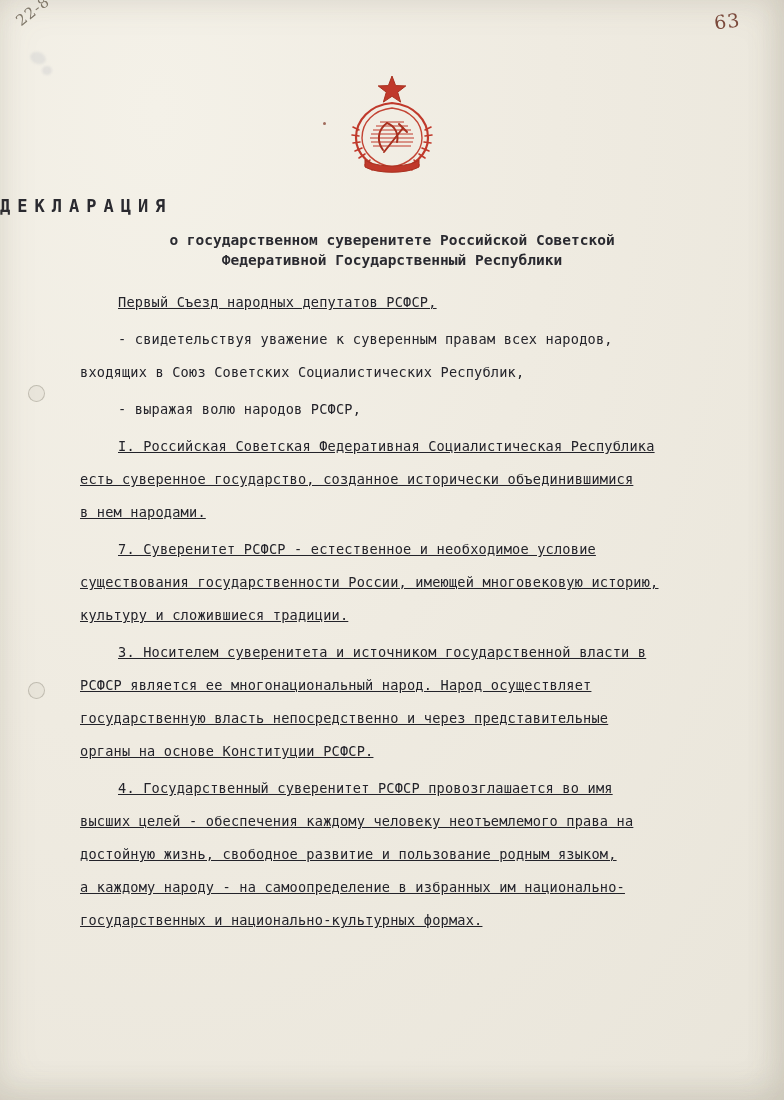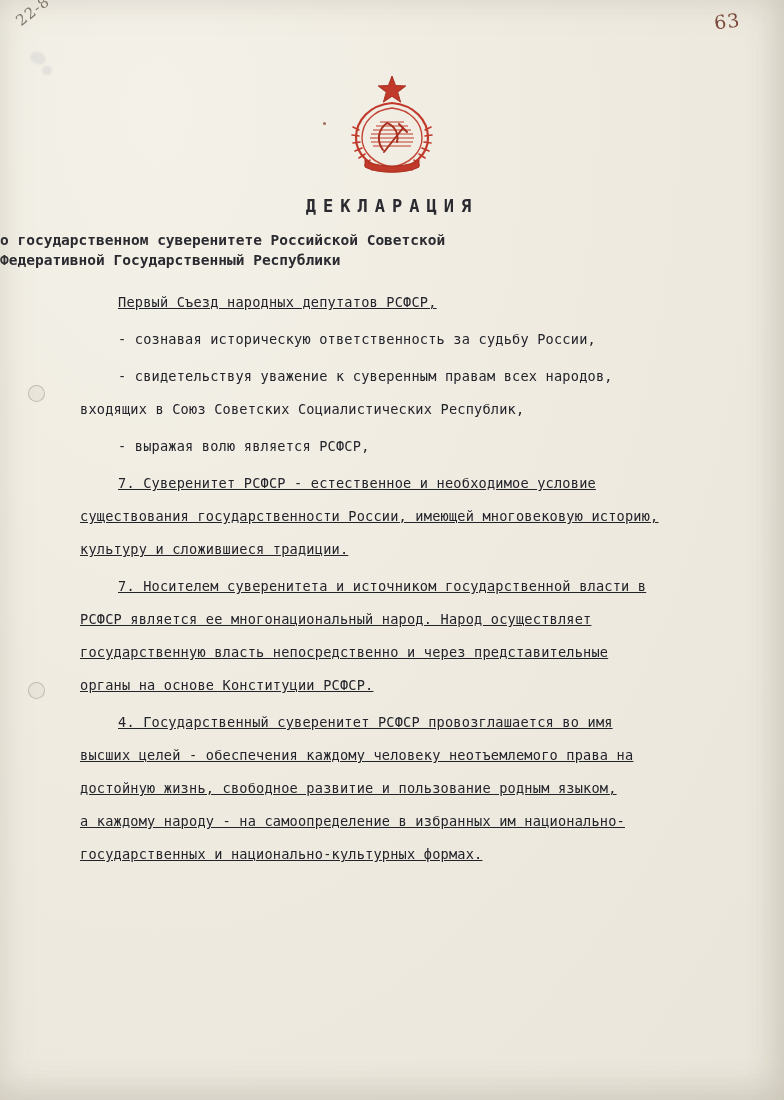--- a/index.html
+++ b/index.html
@@ -98,33 +98,32 @@
     background: #8b4a3a;
     opacity: .8;
   }
 
   
   .doc-title {
     position: absolute;
     top: 196px;
     left: 0;
     width: 784px;
-    text-align: center;
     font-family: "DejaVu Sans Mono", monospace;
     font-size: 17px;
     font-weight: bold;
     letter-spacing: 7px;
     color: #2a2a30;
   }
   .doc-subtitle {
     position: absolute;
     top: 230px;
     left: 0;
     width: 784px;
-    text-align: left;
+    text-align: center;
     font-family: "DejaVu Sans Mono", monospace;
     font-size: 14.5px;
     font-weight: bold;
     line-height: 20px;
     color: #2a2a30;
   }
   .doc-subtitle div { white-space: pre; }
 
   
   .body-text {
@@ -193,28 +192,30 @@
 
   <div class="doc-title">ДЕКЛАРАЦИЯ</div>
 
   <div class="doc-subtitle">
     <div>о государственном суверенитете Российской Советской</div>
     <div>Федеративной Государственный Республики</div>
   </div>
 
   <div class="body-text">
     <p class="para indent">Первый Съезд народных депутатов РСФСР,</p>
-    <p class="para dash">- сознавая историческую ответственность за судьбу России,</p>
     <p class="para dash">- свидетельствуя уважение к суверенным правам всех народов,
 входящих в Союз Советских Социалистических Республик,</p>
-    <p class="para dash">- выражая волю является РСФСР,</p>
+    <p class="para dash">- выражая волю народов РСФСР,</p>
+    <p class="para indent">I. Российская Советская Федеративная Социалистическая Республика
+есть суверенное государство, созданное исторически объединившимися
+в нем народами.</p>
     <p class="para indent">7. Суверенитет РСФСР - естественное и необходимое условие
 существования государственности России, имеющей многовековую историю,
 культуру и сложившиеся традиции.</p>
-    <p class="para indent">7. Носителем суверенитета и источником государственной власти в
+    <p class="para indent">3. Носителем суверенитета и источником государственной власти в
 РСФСР является ее многонациональный народ. Народ осуществляет
 государственную власть непосредственно и через представительные
 органы на основе Конституции РСФСР.</p>
     <p class="para indent">4. Государственный суверенитет РСФСР провозглашается во имя
 высших целей - обеспечения каждому человеку неотъемлемого права на
 достойную жизнь, свободное развитие и пользование родным языком,
 а каждому народу - на самоопределение в избранных им национально-
 государственных и национально-культурных формах.</p>
   </div>
 

